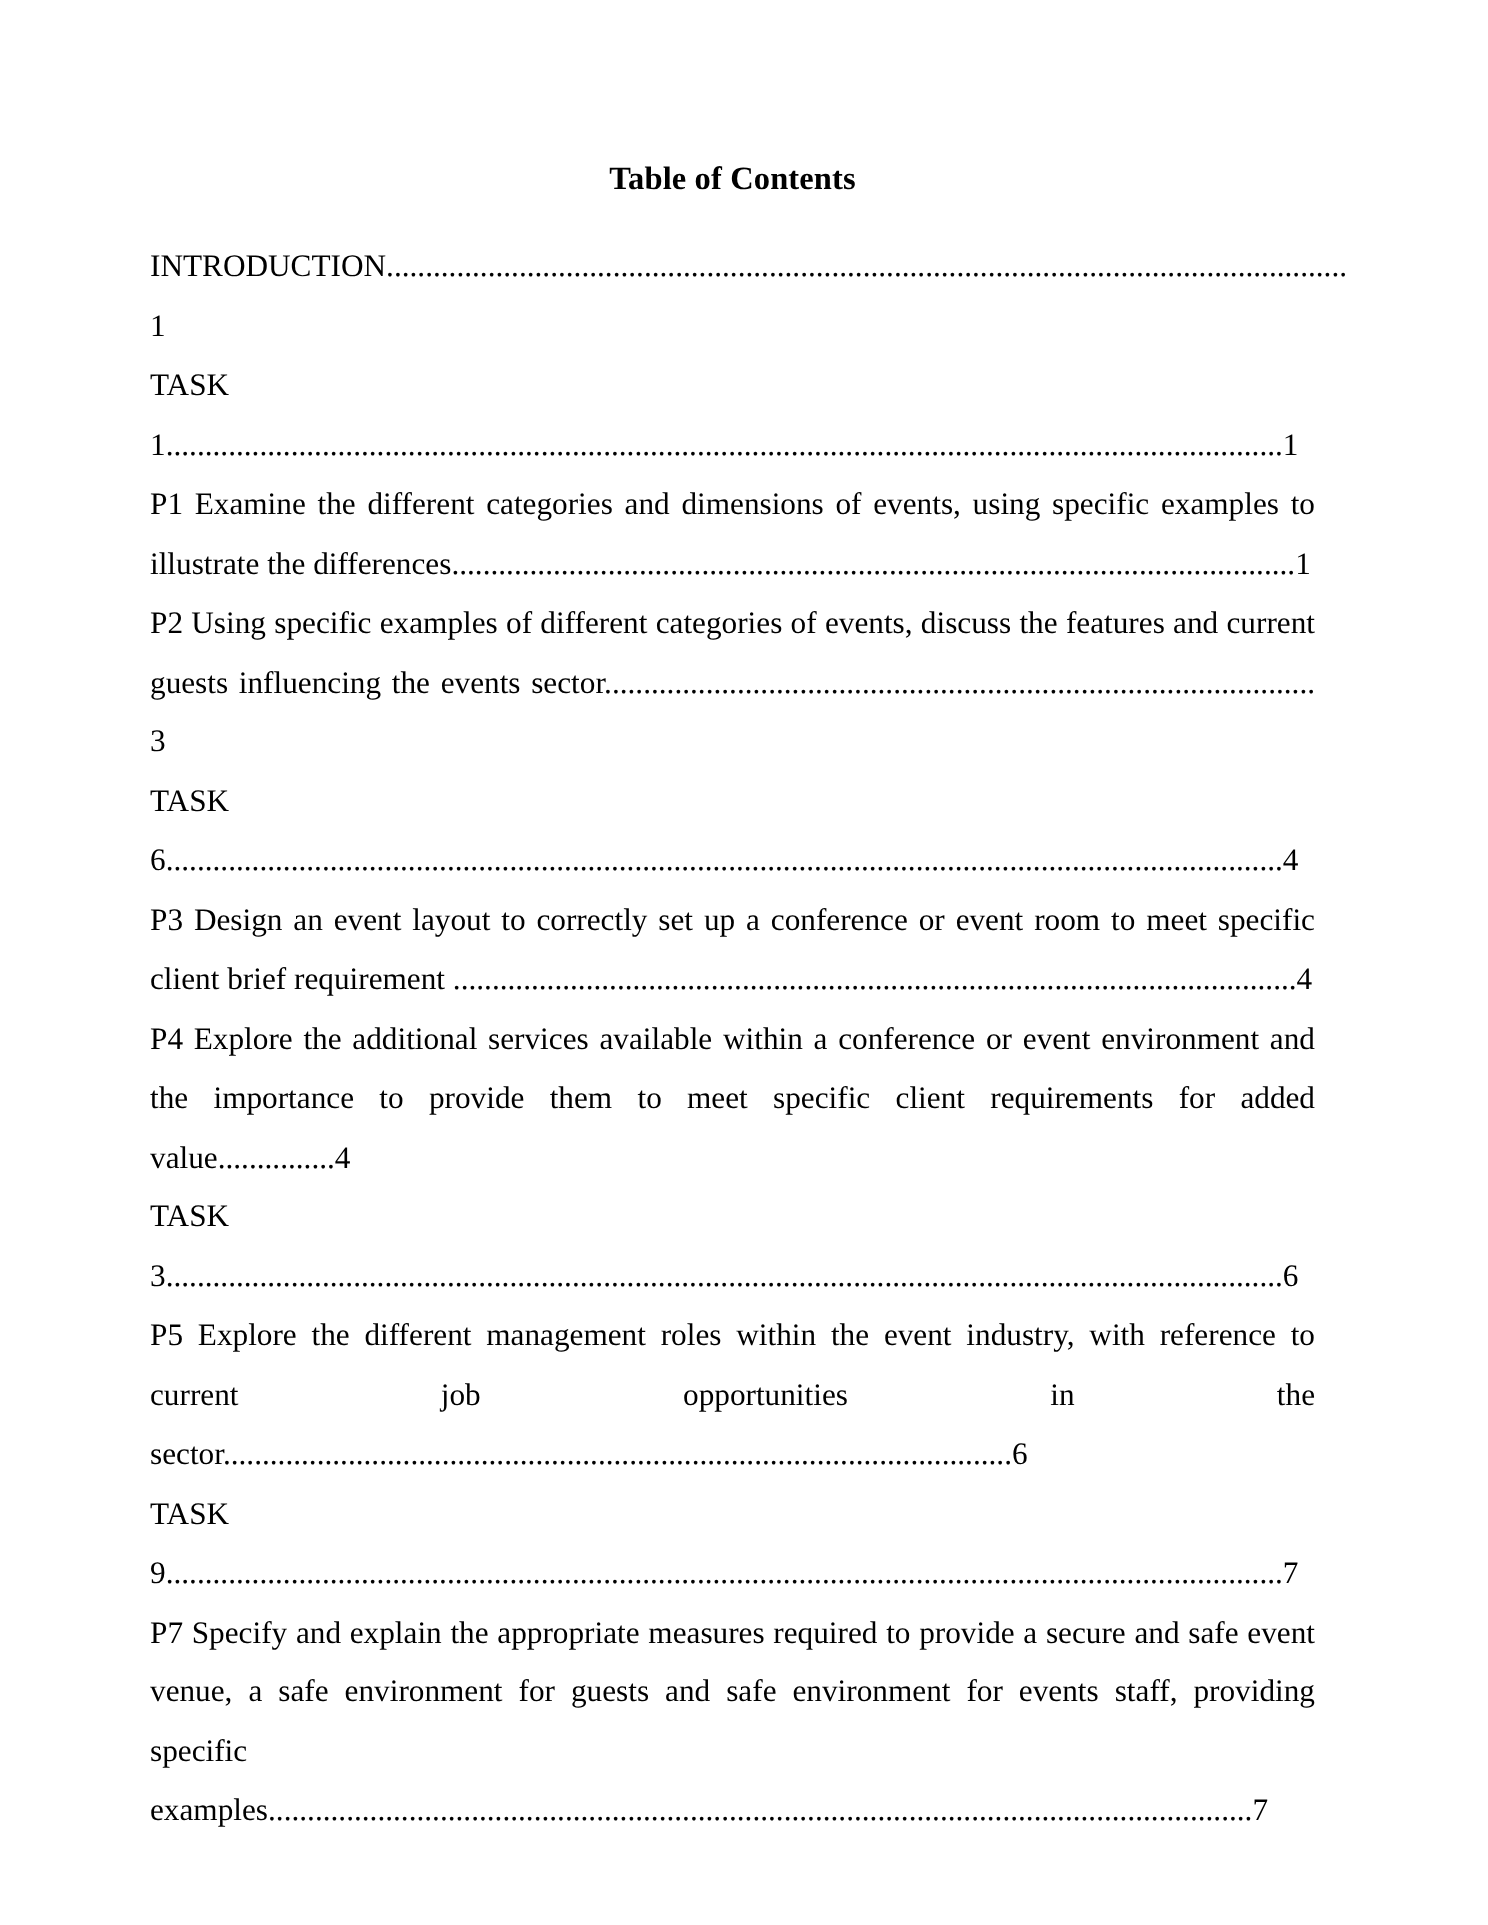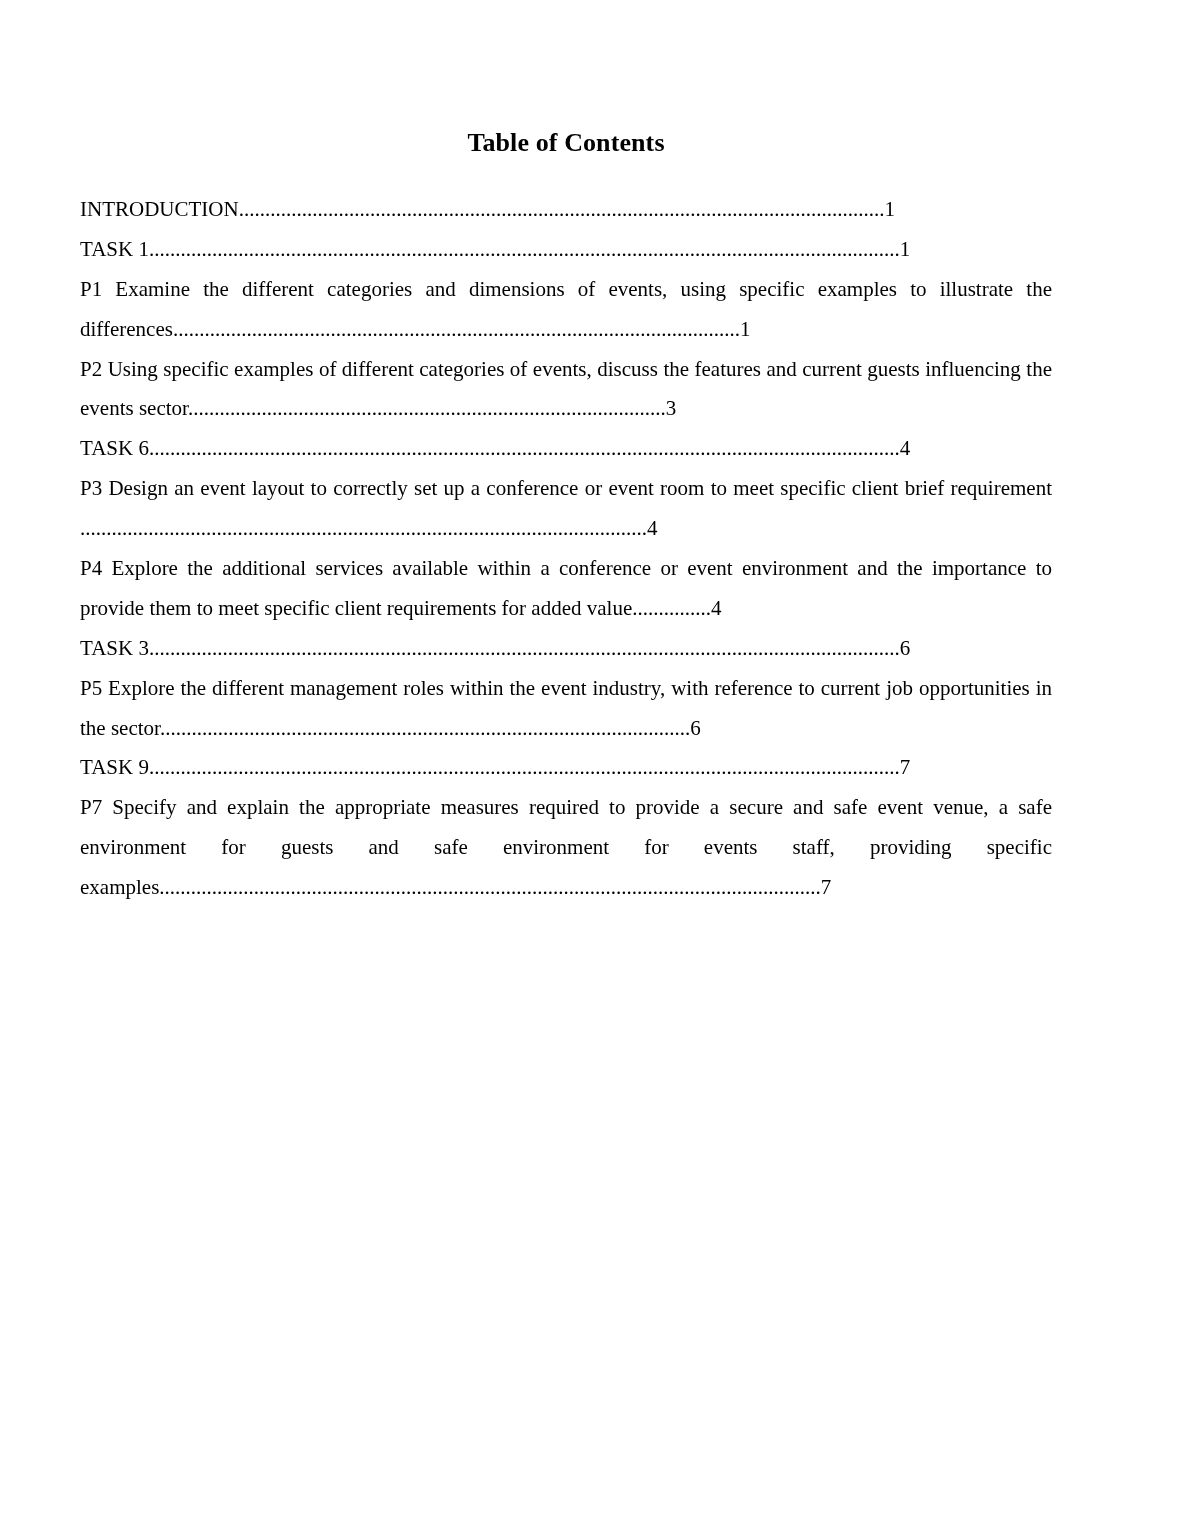--- a/index.html
+++ b/index.html
@@ -10,32 +10,32 @@
   body {
     width: 1190px;
     min-height: 1540px;
     font-family: "Liberation Serif", "DejaVu Serif", serif;
     color: #000000;
   }
   .page {
     width: 1190px;
     min-height: 1540px;
     box-sizing: border-box;
-    padding: 128px 138px 60px 80px;
+    padding: 128px 138px 60px 120px;
     position: relative;
   }
   .doc-title {
     text-align: center;
     font-size: 26px;
     font-weight: bold;
     margin: 0 0 32px 0;
     letter-spacing: 0.1px;
   }
   .toc {
-    font-size: 21px;
+    font-size: 25px;
     line-height: 1.9;
   }
   .toc-entry {
     display: block;
     margin: 0;
     text-align: justify;
     text-justify: inter-word;
   }
   .toc-entry.level-1 {
     margin-left: 0;

